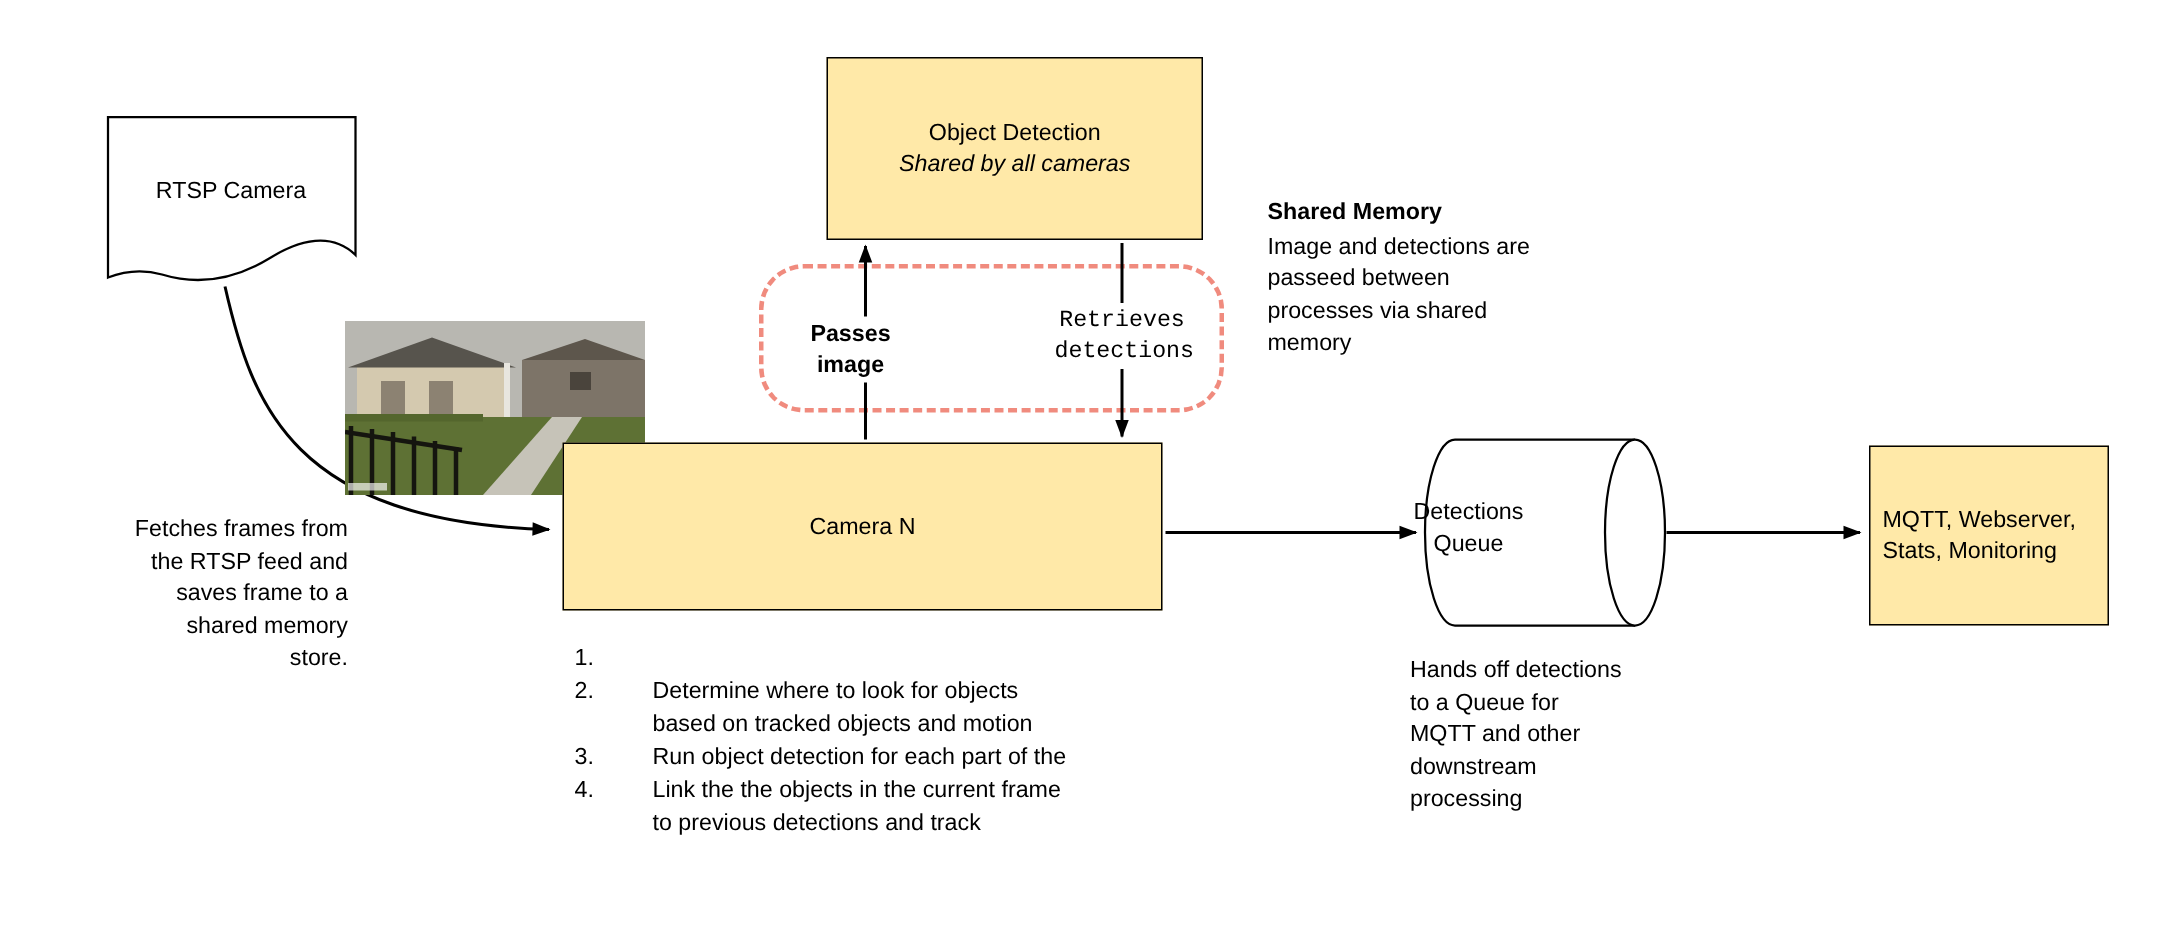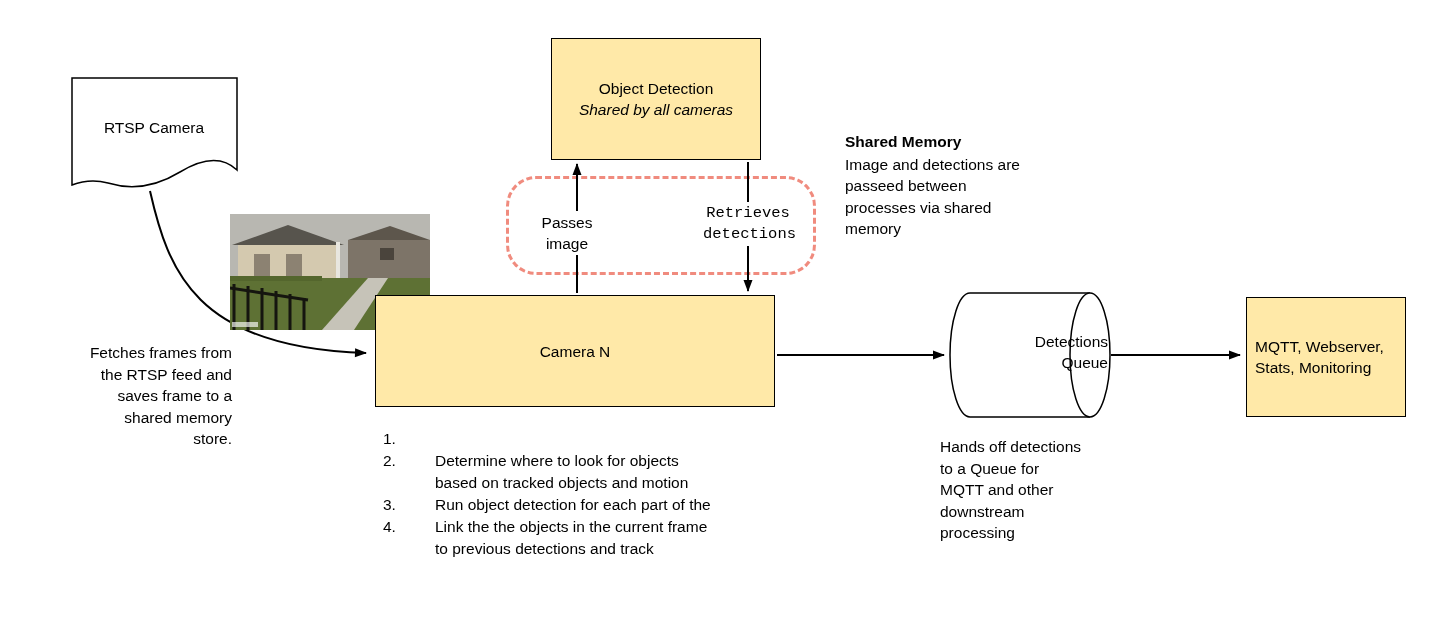--- a/index.html
+++ b/index.html
@@ -8,44 +8,44 @@
   .canvas { position:relative; width:1448px; height:625px; background:#fff; overflow:hidden; }
 
   .overlay { position:absolute; left:0; top:0; z-index:2; }
 
   .dashed-region { position:absolute; left:506px; top:176px; width:310px; height:99px;
     border:3px dashed #f08b7e; border-radius:30px; z-index:1; }
 
   .box { position:absolute; background:#ffe9a8; border:1.5px solid #000;
     display:flex; align-items:center; justify-content:center; z-index:3;
     font-size:15.5px; line-height:21px; }
-  .od-box { left:551px; top:38px; width:210px; height:122px; text-align:center; }
+  .od-box { left:551px; top:38px; width:251px; height:122px; text-align:center; }
   .camera-box { left:375px; top:295px; width:400px; height:112px; }
   .mqtt-box { left:1246px; top:297px; width:160px; height:120px;
     justify-content:flex-start; text-align:left; padding:8px; }
   .mqtt-box .inner { width:132px; }
   .italic { font-style:italic; }
   .bold { font-weight:bold; }
 
   .label { position:absolute; z-index:4; font-size:15.5px; line-height:21px; }
   .rtsp-label { left:84px; top:117px; width:140px; text-align:center; }
 
   .edge-label { position:absolute; background:#fff; text-align:center; z-index:4;
     font-size:15.5px; line-height:21px; padding:1px 2px; }
-  .passes { left:527px; top:211px; width:80px; }
+  .passes { left:527px; top:211px; width:80px;font-weight:bold; }
   .retrieves { left:701px; top:202px; width:94px;font-family:Liberation Mono, monospace; }
 
   .note { position:absolute; z-index:4; font-size:15.5px; line-height:21.5px; }
   .shared-mem { left:845px; top:131px; width:220px; }
   .shared-mem .bold { margin-bottom:1px; }
   .fetch-note { left:32px; top:342px; width:200px;text-align:right; }
   .queue-note { left:940px; top:436px; width:200px; }
 
-  .cyl-label { position:absolute; left:1000px; top:331px; width:108px;
-    text-align:right; z-index:4; font-size:15.5px; line-height:21px; }
+  .cyl-label { position:absolute; left:925px; top:331px; width:108px;
+    text-align:center; z-index:4; font-size:15.5px; line-height:21px; }
 
   .photo { position:absolute; left:230px; top:214px; width:200px; height:116px; z-index:3; }
   .photo svg { display:block; }
 
   .steps { position:absolute; left:383px; top:428px; width:400px; z-index:4;
     font-size:15.5px; line-height:22px; }
   .step { display:flex; }
   .step-num { width:52px; flex:none; }
   .step-text { flex:1; }
 </style>

